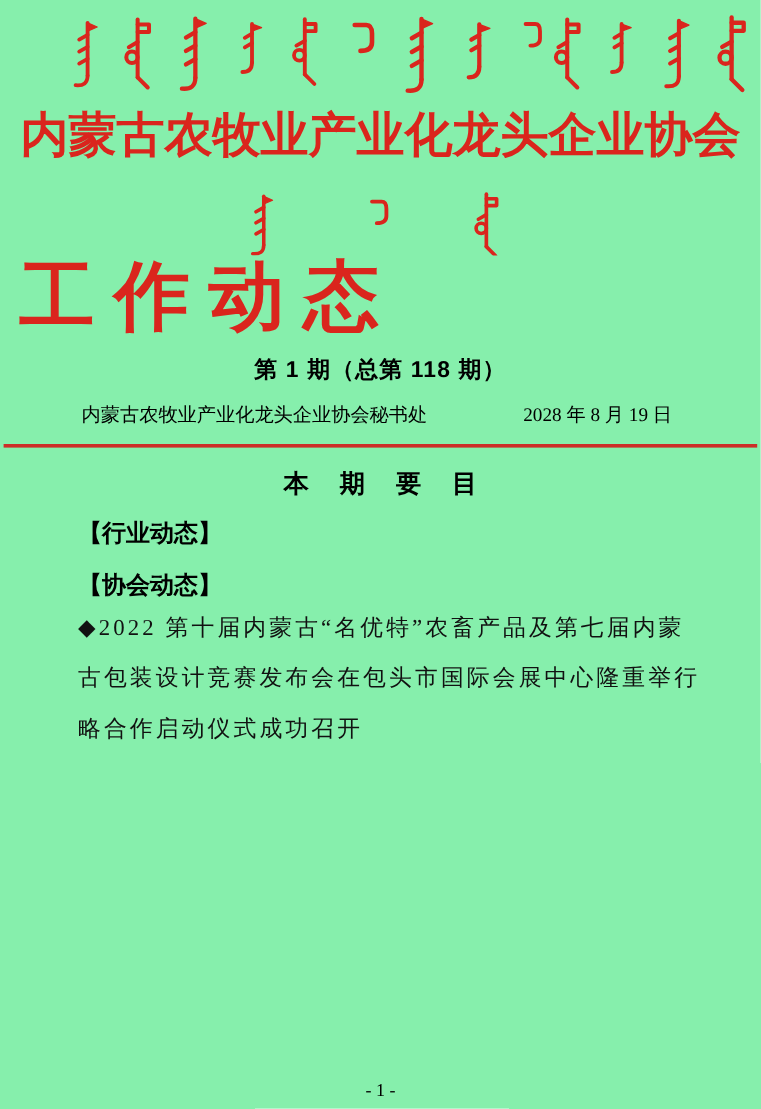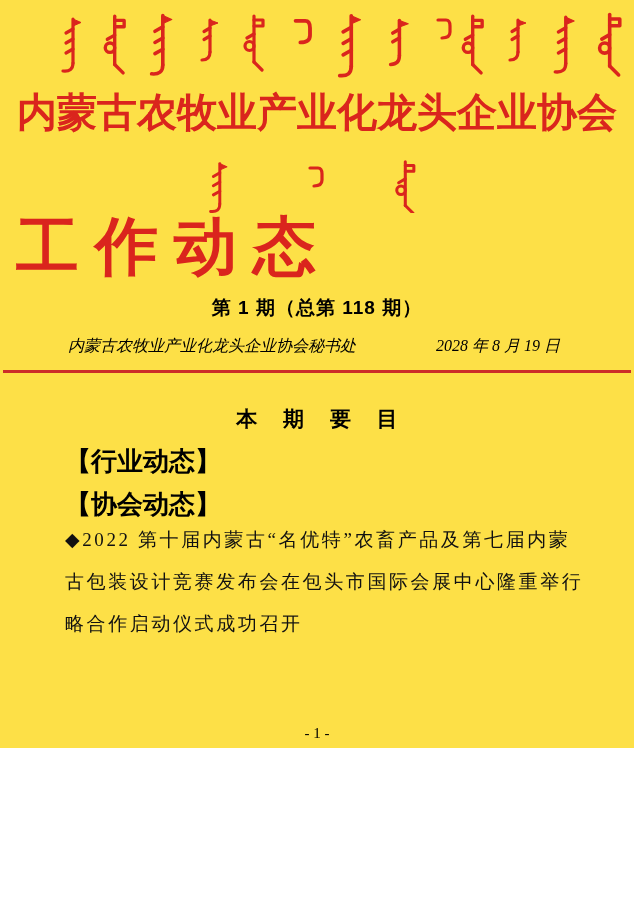--- a/index.html
+++ b/index.html
@@ -1,21 +1,21 @@
 <!DOCTYPE html>
 <html><head>
 <meta charset="utf-8">
 <style>
   html,body { margin:0; padding:0; background:#ffffff; }
   .page {
     position: relative;
     width: 634px;
-    height: 748px;
+    height: 924px;
     margin: 0 auto;
-    background: #fde047;
+    background: #86efac;
     overflow: hidden;
     font-family: "Liberation Serif", "DejaVu Serif", serif;
     color: #1a1a1a;
   }
   .script-band { display:block; margin:0 auto; }
   .script-band.top { margin-top: 8px; }
   .script-band.mid { margin-top: 20px; }
   .assoc-title {
     margin: 10px 0 0 0;
     text-align: center;
@@ -46,41 +46,40 @@
     color: #000;
     font-family: "Liberation Sans", "DejaVu Sans", sans-serif;
   }
   .pub-row {
     margin: 15px 74px 0 68px;
     display: flex;
     justify-content: space-between;
     align-items: baseline;
     font-size: 16px;
     color: #000;
-    font-style: italic;
   }
   .red-rule {
     margin: 13px 3px 0 3px;
     height: 3px;
     background: #CC2E28;
   }
   .toc-title {
-    margin-top: 32px;
+    margin-top: 16px;
     text-align: center;
     font-size: 21px;
     font-weight: 700;
     letter-spacing: 10px;
     text-indent: 10px;
     color: #000;
     font-family: "Liberation Sans", "DejaVu Sans", sans-serif;
   }
   .toc { margin: 4px 64px 0 65px; }
   .toc-heading {
     margin-top: 13px;
-    font-size: 26px;
+    font-size: 20px;
     font-weight: 700;
     color: #000;
     line-height: 30px;
     font-family: "Liberation Sans", "DejaVu Sans", sans-serif;
   }
   .toc-line {
     font-size: 19px;
     letter-spacing: 2.6px;
     line-height: 42px;
     color: #111;

